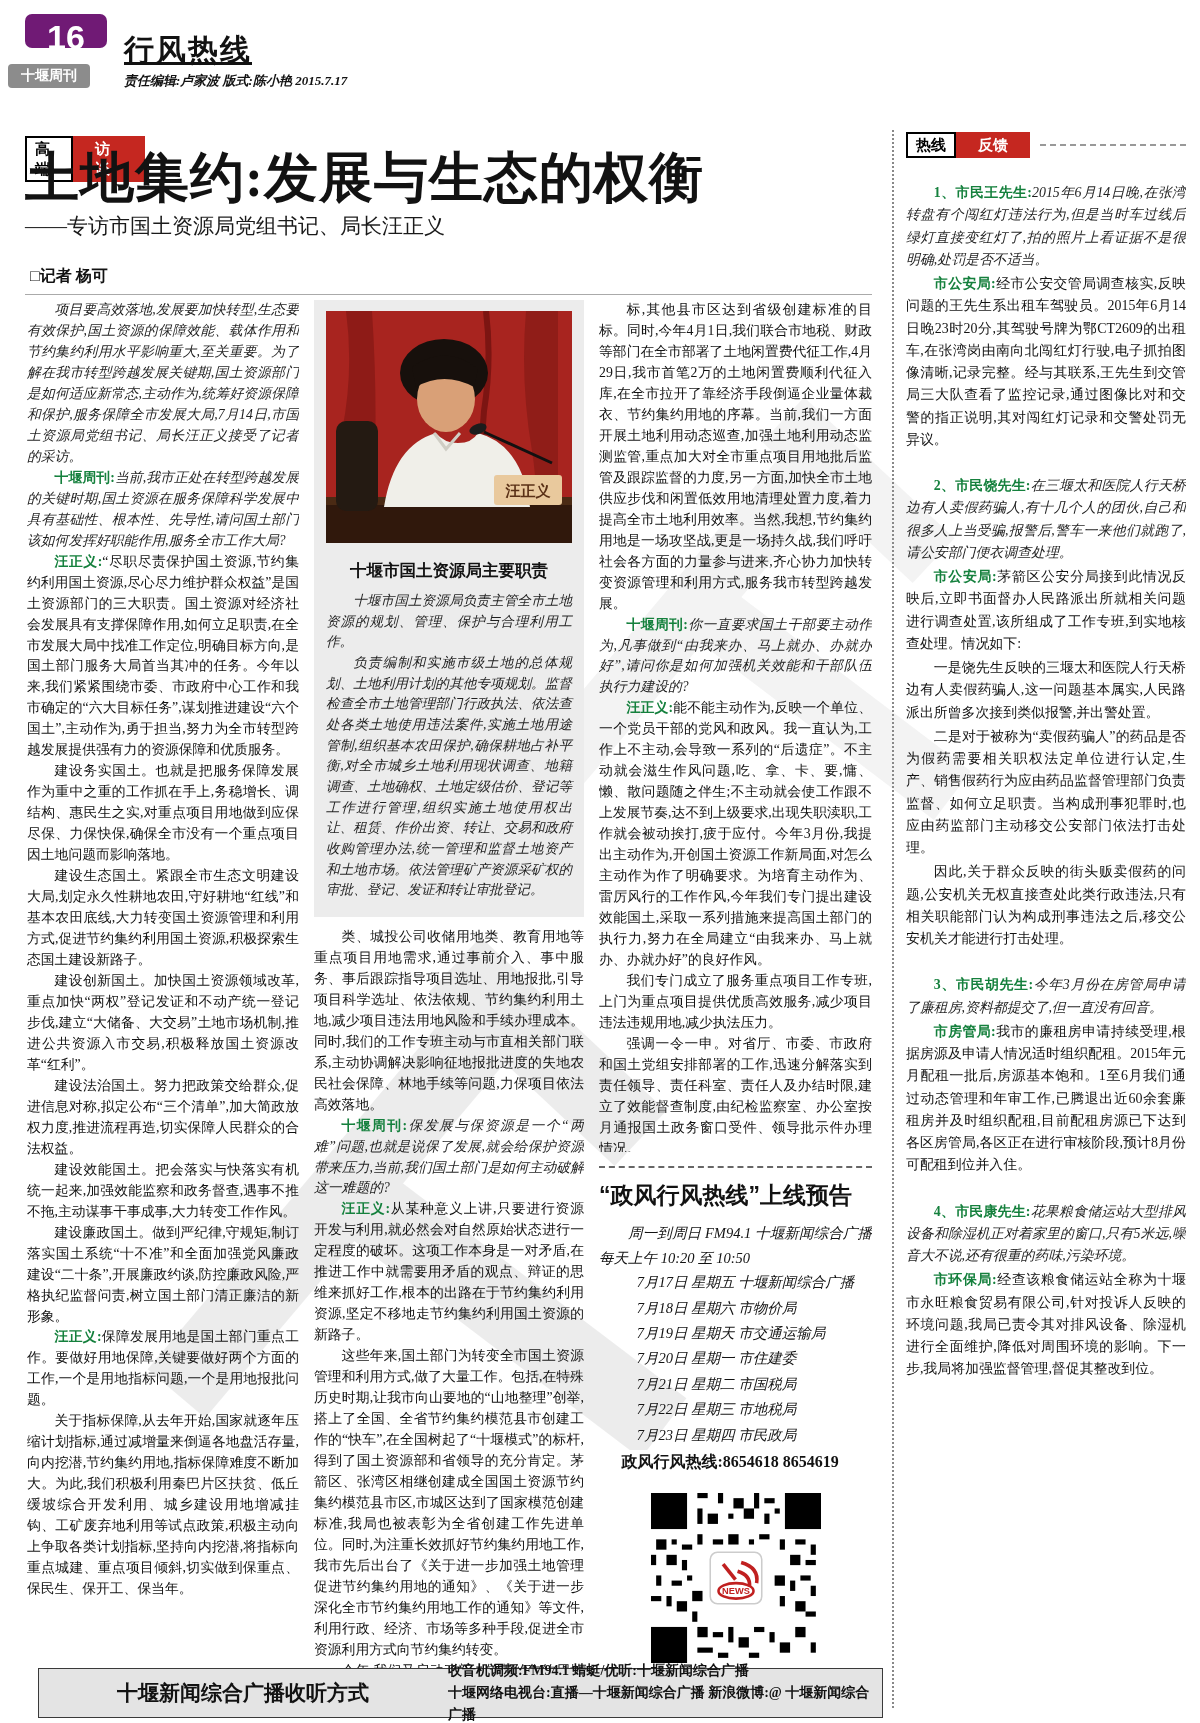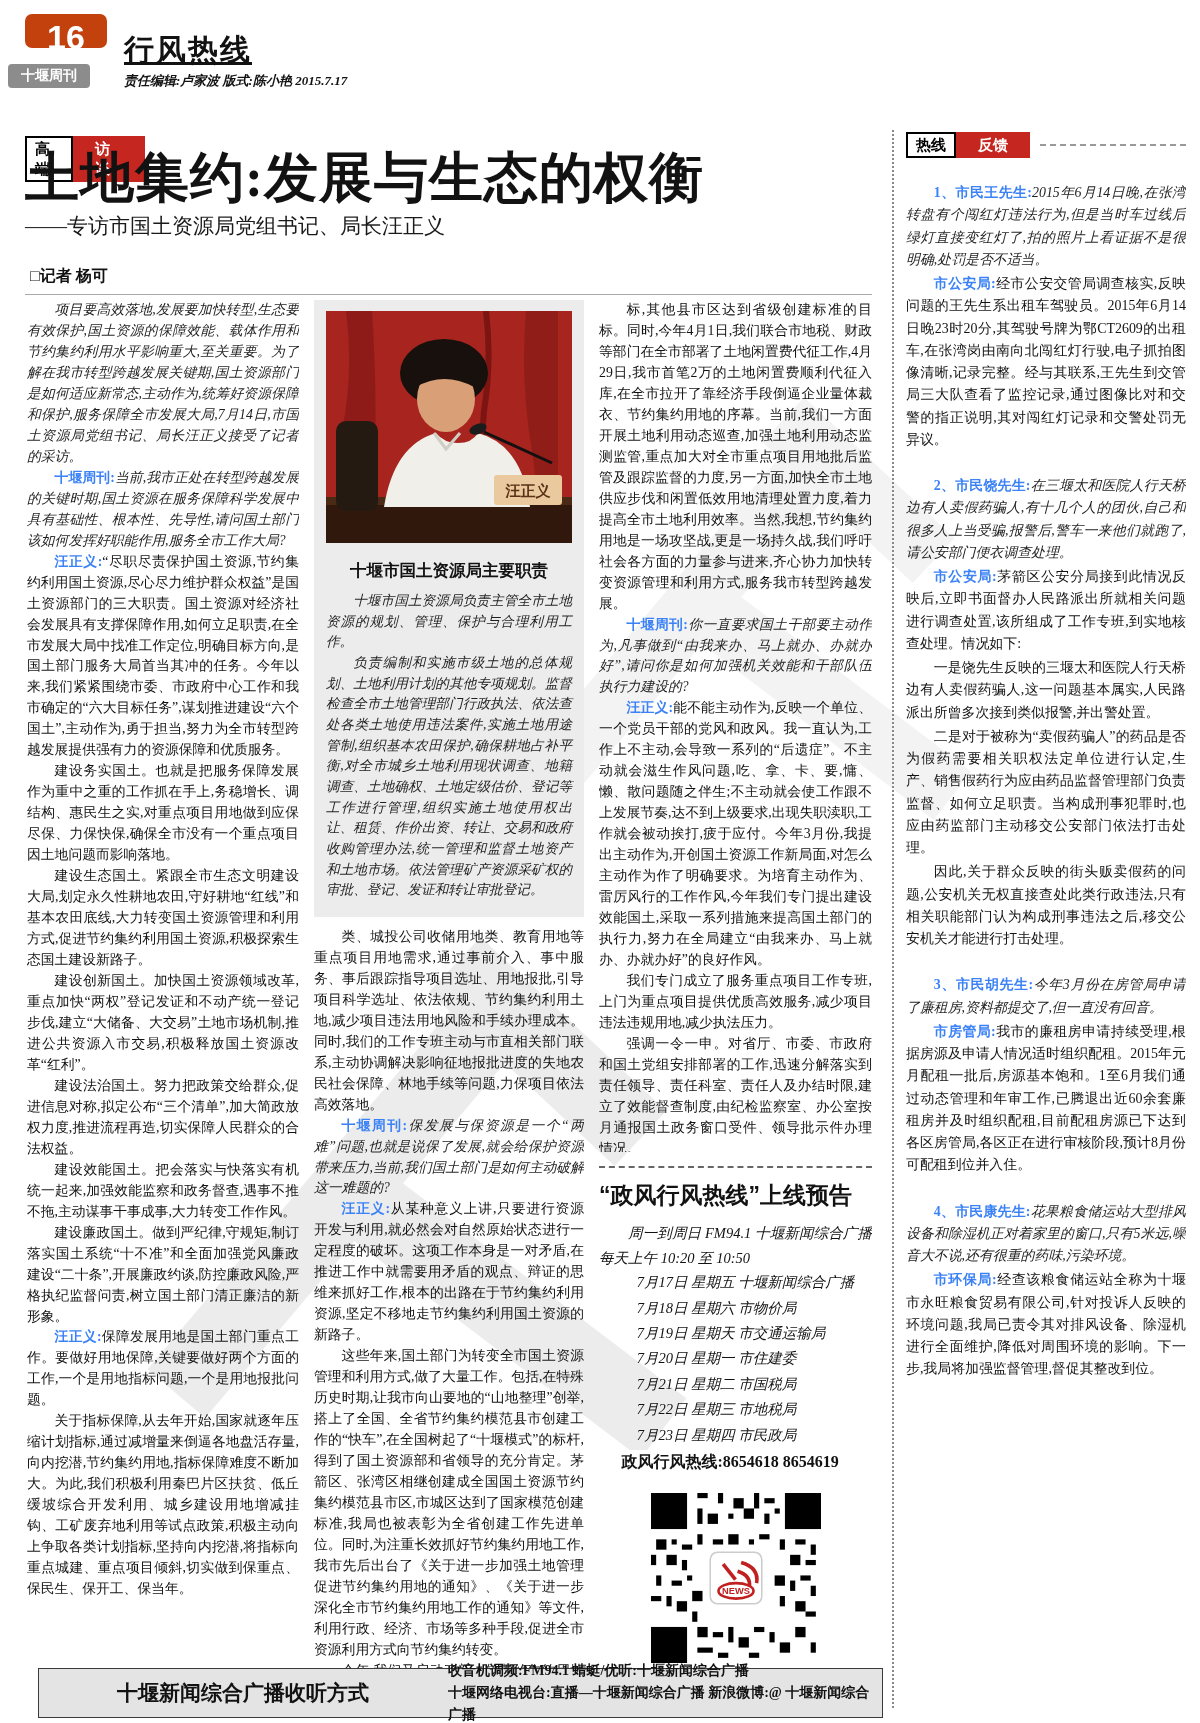--- a/index.html
+++ b/index.html
@@ -1,20 +1,20 @@
 <!DOCTYPE html>
 <html><head>
 <meta charset="utf-8">
 <style>
   html,body{margin:0;padding:0;background:#fff;}
   #page{position:relative;width:1200px;height:1723px;background:#fff;overflow:hidden;
         font-family:"Liberation Serif","DejaVu Serif",serif;color:#121212;}
   .abs{position:absolute;}
   
-  .numbox{left:25px;top:14px;width:82px;height:34px;background:#c2410c;color:#fff;
+  .numbox{left:25px;top:14px;width:82px;height:34px;background:#701a75;color:#fff;
           border-radius:7px;text-align:center;font-size:34px;font-weight:bold;line-height:46px;
           font-family:"Liberation Sans",sans-serif;}
   .masthead{left:8px;top:64px;width:82px;height:24px;background:#8c8c8c;color:#fff;border-radius:4px;
             text-align:center;font-size:14px;font-weight:bold;line-height:24px;}
   .secttitle{left:124px;top:30px;font-size:30px;font-weight:bold;letter-spacing:2px;text-decoration:underline;}
   .editorline{left:124px;top:72px;font-size:13px;font-weight:bold;font-style:italic;}
   
   .tagrow{display:flex;align-items:stretch;}
   .tag-w{background:#fff;border:2px solid #000;color:#000;font-size:15px;font-weight:bold;
          padding:1px 8px;line-height:20px;}
@@ -26,21 +26,21 @@
   .subhead{left:25px;top:212px;width:860px;font-size:21px;color:#1a1a1a;}
   .byline{left:30px;top:266px;font-size:16px;font-weight:bold;}
   .rule{left:25px;top:294px;width:847px;border-top:1px solid #aaa;height:0;}
   
   .col{position:absolute;top:300px;overflow:hidden;z-index:2;}
   #col1{left:27px;width:272px;height:1318px;}
   #col2{left:314px;width:270px;height:1368px;}
   #col3{left:599px;width:273px;height:1368px;}
   p{margin:0;text-indent:2em;text-align:justify;font-size:13.8px;line-height:1.52;}
   p.kai,p.q{font-style:italic;color:#1f1f1f;}
-  p b{font-style:normal;font-weight:bold;color:#3b82f6;}
+  p b{font-style:normal;font-weight:bold;color:#15803d;}
   
   .infobox{background:#ececec;padding:11px 12px 16px 12px;margin-bottom:10px;}
   .boxtitle{text-align:center;font-weight:bold;font-size:16.5px;margin:13px 0 9px 0;}
   .infobox p{font-size:13.6px;}
   
   .col3text{height:852px;overflow:hidden;}
   .dashline{border-top:2px dashed #666;margin:14px 0 12px 0;height:0;}
   .pvtitle{font-size:23px;font-weight:bold;margin:6px 0 10px 0;font-family:"Liberation Sans",sans-serif;}
   .sch{font-size:14.5px;font-style:italic;padding-left:2.6em;line-height:1.75;}
   .pvintro{font-size:14.5px;font-style:italic;line-height:1.7;}

